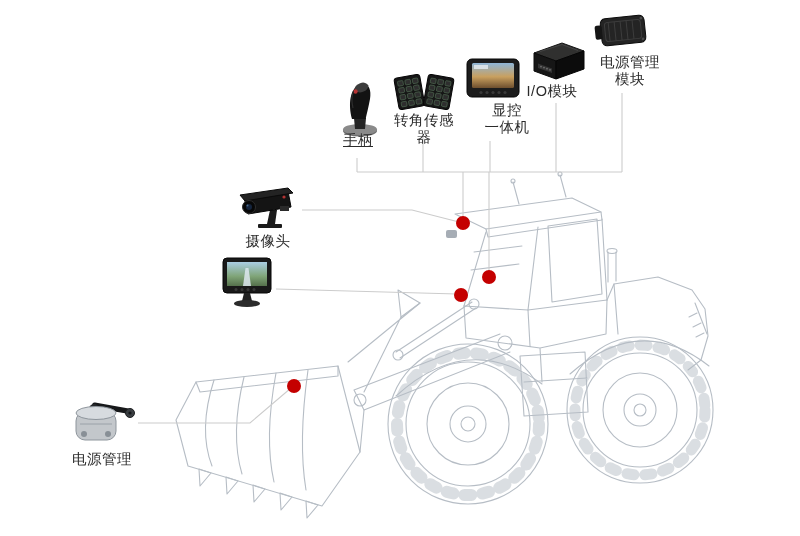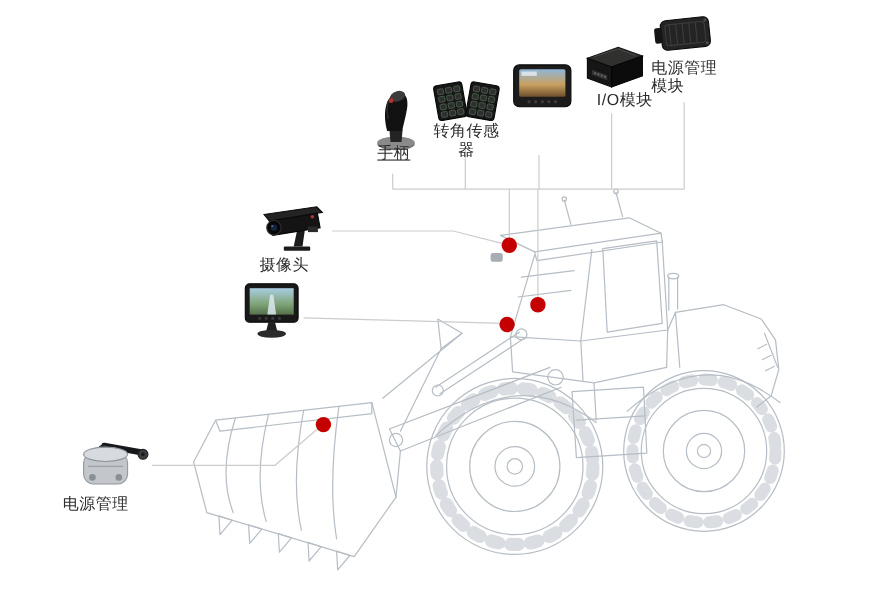--- a/index.html
+++ b/index.html
@@ -9,20 +9,21 @@
   .layer { position:absolute; left:0; top:0; }
   .component { position:absolute; }
   .component svg { display:block; }
   .label {
     position:absolute;
     font-size:14.5px;
     color:#2b2b2b;
     line-height:1.2;
     white-space:pre-line;
     letter-spacing:0.5px;
+    text-align:center;
   }
   .label.center { text-align:center; }
 </style>
 </head>
 <body>
 
 <div class="stage">
 
   <svg class="layer" width="800" height="536" viewBox="0 0 800 536">
 
@@ -189,37 +190,39 @@
       <rect x="8" y="7" width="14" height="4" fill="#e8eef2" opacity="0.8"></rect>
       <g fill="#3a3a3a">
         <circle cx="15" cy="34.5" r="1.6"></circle>
           <circle cx="21" cy="34.5" r="1.6"></circle>
           <circle cx="27" cy="34.5" r="1.6"></circle>
           <circle cx="33" cy="34.5" r="1.6"></circle>
           <circle cx="39" cy="34.5" r="1.6"></circle>
       </g>
     </svg>
   </div>
+  <div class="label" style="left:472px; top:102px; width:70px;">显控
+一体机</div>
 
   <div class="component" style="left:528px; top:38px;">
     <svg width="60" height="44" viewBox="0 0 60 44">
       <polygon points="6,15 34,5 56,13 28,23" fill="#30302f" stroke="#151515"></polygon>
       <polygon points="6,15 28,23 28,41 6,33" fill="#161616" stroke="#0a0a0a"></polygon>
       <polygon points="28,23 56,13 56,31 28,41" fill="#0c0c0c" stroke="#050505"></polygon>
       <polygon points="10,25.5 24,30.5 24,35 10,30" fill="#343434"></polygon>
       <g fill="#6f6f6f">
         <circle cx="13" cy="28.6" r="0.9"></circle>
           <circle cx="16" cy="29.6" r="0.9"></circle>
           <circle cx="19" cy="30.7" r="0.9"></circle>
           <circle cx="22" cy="31.8" r="0.9"></circle>
       </g>
       <polyline points="12,13.5 34,6.5 50,12.5" fill="none" stroke="#4a4a4a" stroke-width="0.8"></polyline>
     </svg>
   </div>
-  <div class="label center" style="left:536px; top:83px; width:64px;">I/O模块</div>
+  <div class="label center" style="left:520px; top:83px; width:64px;">I/O模块</div>
 
   <div class="component" style="left:594px; top:8px;">
     <svg width="58" height="44" viewBox="0 0 58 44">
       <g transform="rotate(-6 29 22)">
         <rect x="7" y="9" width="44" height="27" rx="5" fill="#242424" stroke="#0b0b0b"></rect>
         <rect x="11" y="13" width="36" height="19" rx="3" fill="none" stroke="#3d3d3d"></rect>
         <path d="M 15,13 L 15,32 M 21,13 L 21,32 M 27,13 L 27,32 M 33,13 L 33,32 M 39,13 L 39,32" stroke="#3d3d3d" stroke-width="1" fill="none"></path>
         <rect x="1" y="15" width="7" height="14" rx="2" fill="#151515"></rect>
         <circle cx="48" cy="12" r="1.4" fill="#4b4b4b"></circle>
           <circle cx="48" cy="33" r="1.4" fill="#4b4b4b"></circle>

